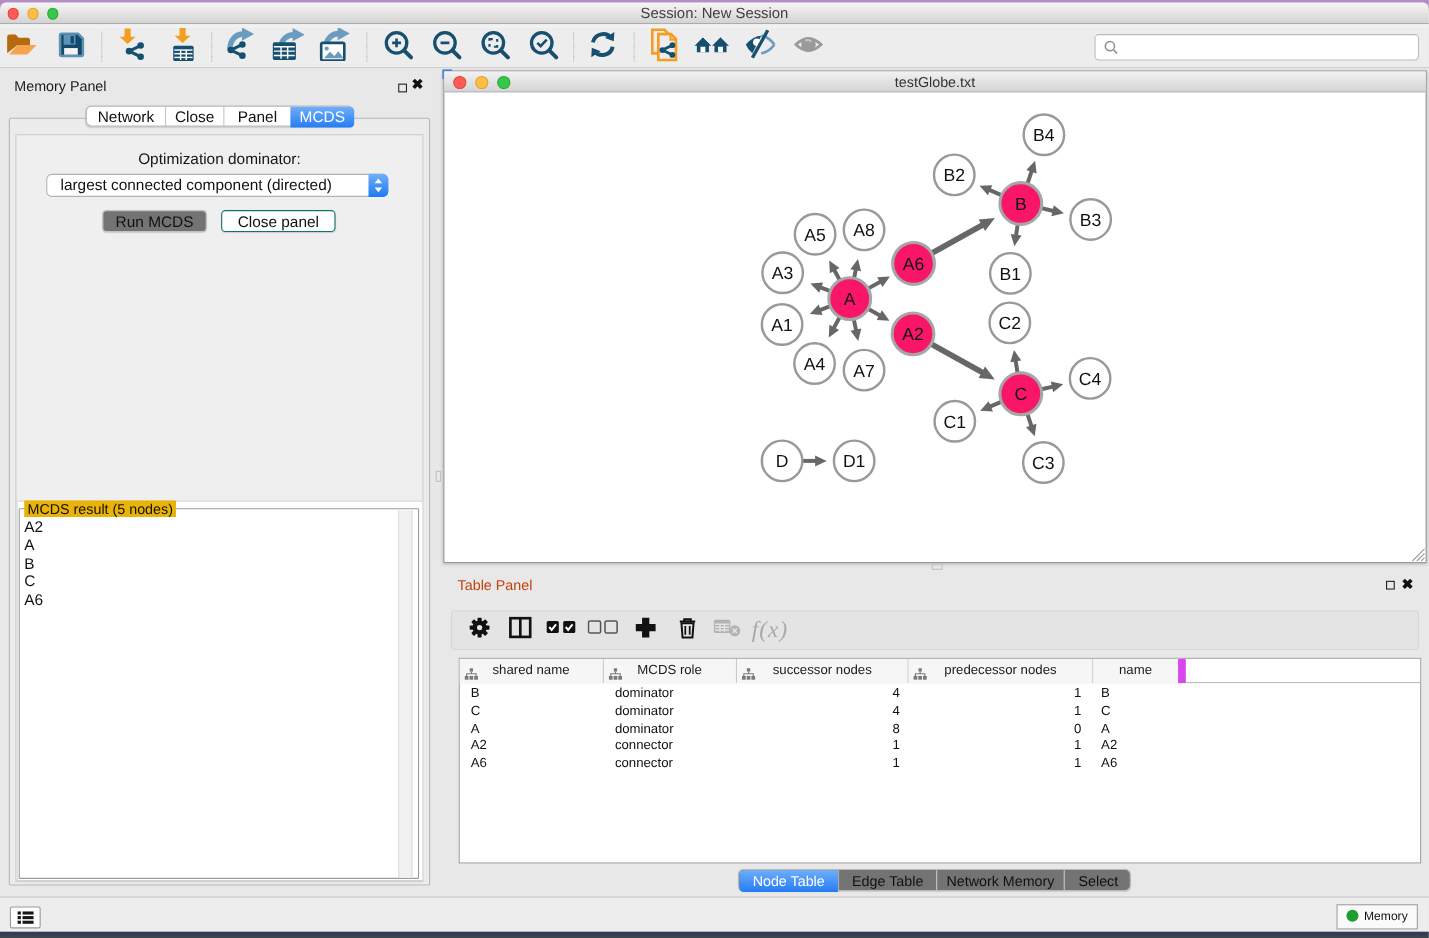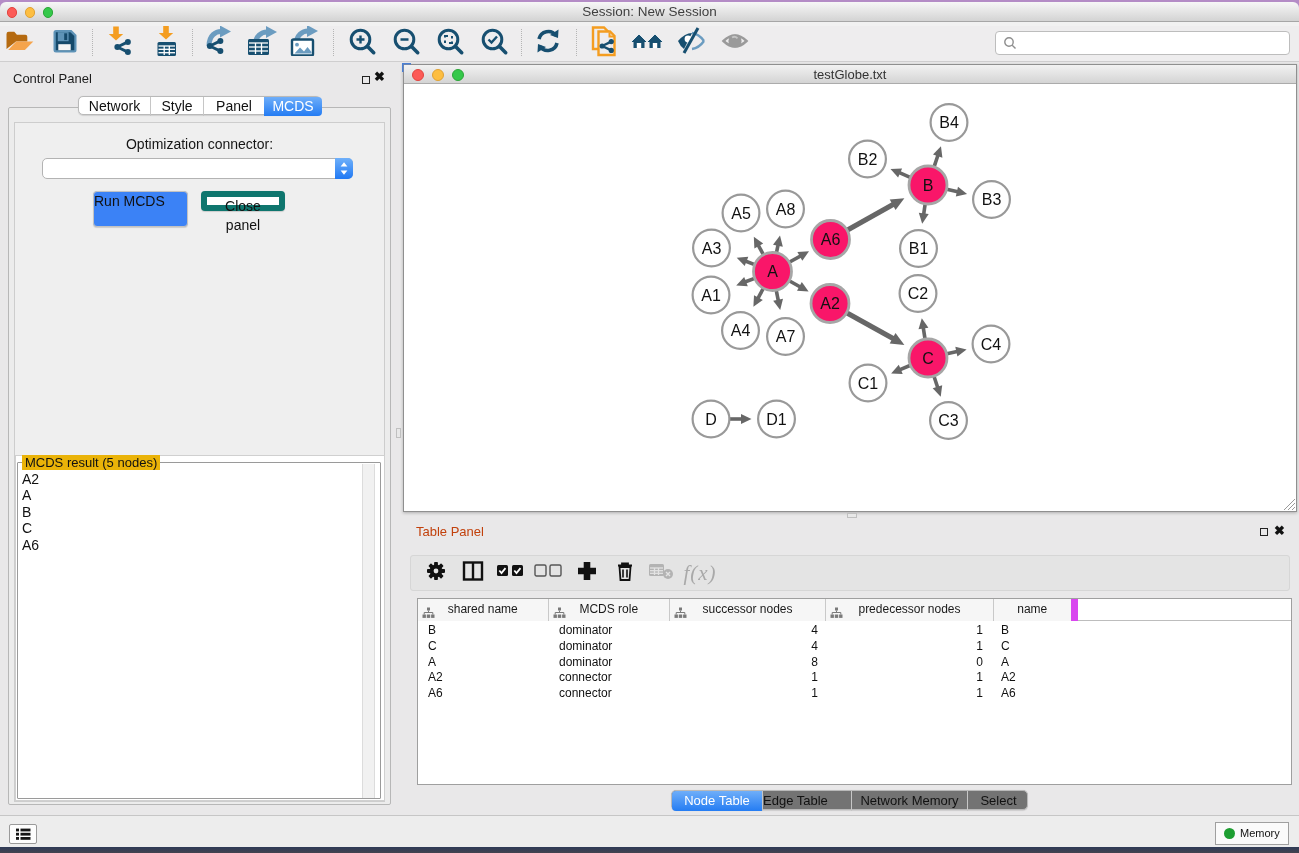--- a/index.html
+++ b/index.html
@@ -135,44 +135,45 @@
 <path d="M2.5 15 Q14 4 25.5 15 Q14 26 2.5 15 z" fill="none" stroke="#9a9a9a" stroke-width="2.5"></path>
 <circle cx="14" cy="15" r="6.6" fill="#9a9a9a"></circle>
 <path d="M11 11.5 a4.5 4.5 0 0 1 5.5 0.8" stroke="#c4c4c4" stroke-width="1.8" fill="none"></path>
 </svg></div>
 <div class="abs" style="left:995px;top:31px;width:295px;height:24px;background:#fff;border:1px solid #bdbdbd;border-radius:4px"></div>
 <svg class="abs" style="left:1003px;top:36px" width="15" height="15" viewBox="0 0 15 15">
     <circle cx="6" cy="6" r="4.2" fill="none" stroke="#8e8e8e" stroke-width="1.4"></circle>
     <line x1="9.2" y1="9.2" x2="12.5" y2="12.5" stroke="#8e8e8e" stroke-width="1.4"></line>
   </svg>
 
-<div class="abs" style="left:13px;top:71px;font-size:13px;color:#1c1c1c">Control Panel</div>
+<div class="abs" style="left:13px;top:71px;font-size:13px;color:#1c1c1c">Memory Panel</div>
 <div class="abs" style="left:361.5px;top:75.5px;width:8.5px;height:8px;border:1.5px solid #222"></div>
 <div class="abs" style="left:374px;top:69px;font-size:13px;font-weight:bold;color:#111">✖</div>
 
 <div class="abs" style="left:8px;top:107px;width:383px;height:698px;background:#ececec;border:1px solid #b7b7b7;border-radius:2px"></div>
 <div class="abs" style="left:14px;top:122px;width:371px;height:680px;background:#efefef;border:1px solid #cdcdcd"></div>
 <div style="position:absolute;left:78px;top:96px;width:243px;height:19px;background:#fff;border:1px solid #b9b9b9;border-radius:5px;box-shadow:0 0.5px 1px rgba(0,0,0,.12)">
     <div style="position:absolute;left:0px;top:0;width:72px;height:19px;line-height:18px;text-align:center;font-size:14px;color:#111;border-right:1px solid #c6c6c6;">Network</div>
-    <div style="position:absolute;left:72px;top:0;width:53px;height:19px;line-height:18px;text-align:center;font-size:14px;color:#111;border-right:1px solid #c6c6c6;">Style</div>
+    <div style="position:absolute;left:72px;top:0;width:53px;height:19px;line-height:18px;text-align:center;font-size:14px;color:#111;border-right:1px solid #c6c6c6;">Close</div>
     <div style="position:absolute;left:125px;top:0;width:60px;height:19px;line-height:18px;text-align:center;font-size:14px;color:#111;">Panel</div>
     <div style="position:absolute;left:185px;top:0;width:58px;height:19px;line-height:18px;text-align:center;font-size:14px;color:#111;background:linear-gradient(#6faef9,#247cf3);color:#fff;border-radius:4px;border-radius:0 4px 4px 0;">MCDS</div>
   </div>
 
-<div class="abs" style="left:0px;top:136px;width:399px;text-align:center;font-size:14px;color:#161616">Optimization connector:</div>
+<div class="abs" style="left:0px;top:136px;width:399px;text-align:center;font-size:14px;color:#161616">Optimization dominator:</div>
 <div class="abs" style="left:42px;top:158px;width:311px;height:21px;background:#fff;border:1px solid #b3b3b3;border-radius:5px">
+  <div style="position:absolute;left:12px;top:0;line-height:19px;font-size:14px;color:#111">largest connected component (directed)</div>
   <div style="position:absolute;right:-1px;top:-1px;width:18px;height:21px;border-radius:0 5px 5px 0;background:linear-gradient(#6fb0fa,#2079f4)">
     <svg width="18" height="21" viewBox="0 0 18 21">
         <path d="M9 4.2 l3.4 4.3 h-6.8 z" fill="#fff"></path>
         <path d="M9 16.8 l3.4-4.3 h-6.8 z" fill="#fff"></path>
       </svg>
   </div>
 </div>
-<div class="abs" style="left:93px;top:191px;width:95px;height:36px;background:#3b82f6;border:1px solid #c2c2c2;border-radius:4px;line-height:19px;font-size:14px;color:#111;box-shadow:0 0.5px 1px rgba(0,0,0,.15)">Run MCDS</div>
-<div class="abs" style="left:201px;top:191px;width:84px;height:20px;background:#fff;border:6px solid #0f766e;border-radius:4px;text-align:center;line-height:19px;font-size:14px;color:#111;box-shadow:0 0.5px 1px rgba(0,0,0,.15)">Close panel</div>
+<div class="abs" style="left:93px;top:191px;width:95px;height:20px;background:#737373;border:1px solid #c2c2c2;border-radius:4px;text-align:center;line-height:19px;font-size:14px;color:#111;box-shadow:0 0.5px 1px rgba(0,0,0,.15)">Run MCDS</div>
+<div class="abs" style="left:201px;top:191px;width:104px;height:20px;background:#fff;border:1px solid #0f766e;border-radius:4px;text-align:center;line-height:19px;font-size:14px;color:#111;box-shadow:0 0.5px 1px rgba(0,0,0,.15)">Close panel</div>
 
 <div class="abs" style="left:15px;top:455px;width:370px;height:346px;background:#fff;border:1px solid #d0d0d0"></div>
 <div class="abs" style="left:17px;top:462px;width:364px;height:337px;border:1px solid #9a9a9a;border-radius:1px"></div>
 <div class="abs" style="left:22px;top:455px;background:#eab308;padding:0 3px;font-size:13px;color:#111;line-height:15px">MCDS result (5 nodes)</div>
 <div class="abs" style="left:22px;top:471px;font-size:14px;color:#111;line-height:16.4px">A2<br>A<br>B<br>C<br>A6</div>
 <div class="abs" style="left:362px;top:464px;width:13px;height:334px;background:#f1f1f1;border-left:1px solid #dcdcdc;border-right:1px solid #dcdcdc"></div>
 
 <div class="abs" style="left:403px;top:64px;width:894px;height:448px;background:#fff;border:1px solid #8f8f8f;box-shadow:0 1px 3px rgba(0,0,0,.25)"></div>
 <div class="abs" style="left:404px;top:65px;width:892px;height:19px;background:linear-gradient(#f2f2f2,#d4d4d4);border-bottom:1px solid #ababab"></div>
 <svg class="abs" style="left:402px;top:63px" width="9" height="9">
@@ -386,21 +387,21 @@
     <div style="position:absolute;left:0;top:87.19999999999982px;width:875px;height:16px;font-size:12px;color:#111">
 <span style="position:absolute;left:10px">A6</span>
 <span style="position:absolute;left:141px">connector</span>
 <span style="position:absolute;left:252px;width:148px;text-align:right">1</span>
 <span style="position:absolute;left:408px;width:157px;text-align:right">1</span>
 <span style="position:absolute;left:583px">A6</span>
 </div>
 </div>
 <div style="position:absolute;left:671px;top:790px;width:357px;height:20px;background:#737373;border:1px solid #b9b9b9;border-radius:5px;box-shadow:0 0.5px 1px rgba(0,0,0,.12)">
     <div style="position:absolute;left:0px;top:0;width:91px;height:20px;line-height:19px;text-align:center;font-size:13px;color:#111;border-right:1px solid #c6c6c6;background:linear-gradient(#6faef9,#247cf3);color:#fff;border-radius:4px 0 0 4px;border-radius:4px 0 0 4px;">Node Table</div>
-    <div style="position:absolute;left:91px;top:0;width:89px;height:20px;line-height:19px;text-align:left;font-size:13px;color:#111;border-right:1px solid #c6c6c6;">Edge Table</div>
+    <div style="position:absolute;left:91px;top:0;width:89px;height:20px;line-height:19px;text-align:center;font-size:13px;color:#111;border-right:1px solid #c6c6c6;">Edge Table</div>
     <div style="position:absolute;left:180px;top:0;width:116px;height:20px;line-height:19px;text-align:center;font-size:13px;color:#111;border-right:1px solid #c6c6c6;">Network Memory</div>
     <div style="position:absolute;left:296px;top:0;width:61px;height:20px;line-height:19px;text-align:center;font-size:13px;color:#111;">Select</div>
   </div>
 
 <div class="abs" style="left:396px;top:428px;width:5px;height:10px;border:1px solid #c0c0c0;background:#e8e8e8"></div>
 <div class="abs" style="left:847px;top:513px;width:10px;height:5px;border:1px solid #c0c0c0;background:#e8e8e8"></div>
 
 <div class="abs" style="left:0;top:815px;width:1299px;height:32px;background:#ededed;border-top:1px solid #c6c6c6"></div>
 <div class="abs" style="left:9px;top:824px;width:28px;height:20px;background:#fdfdfd;border:1px solid #9a9a9a;border-radius:2px">
   <svg width="26" height="18" viewBox="0 0 26 18">

